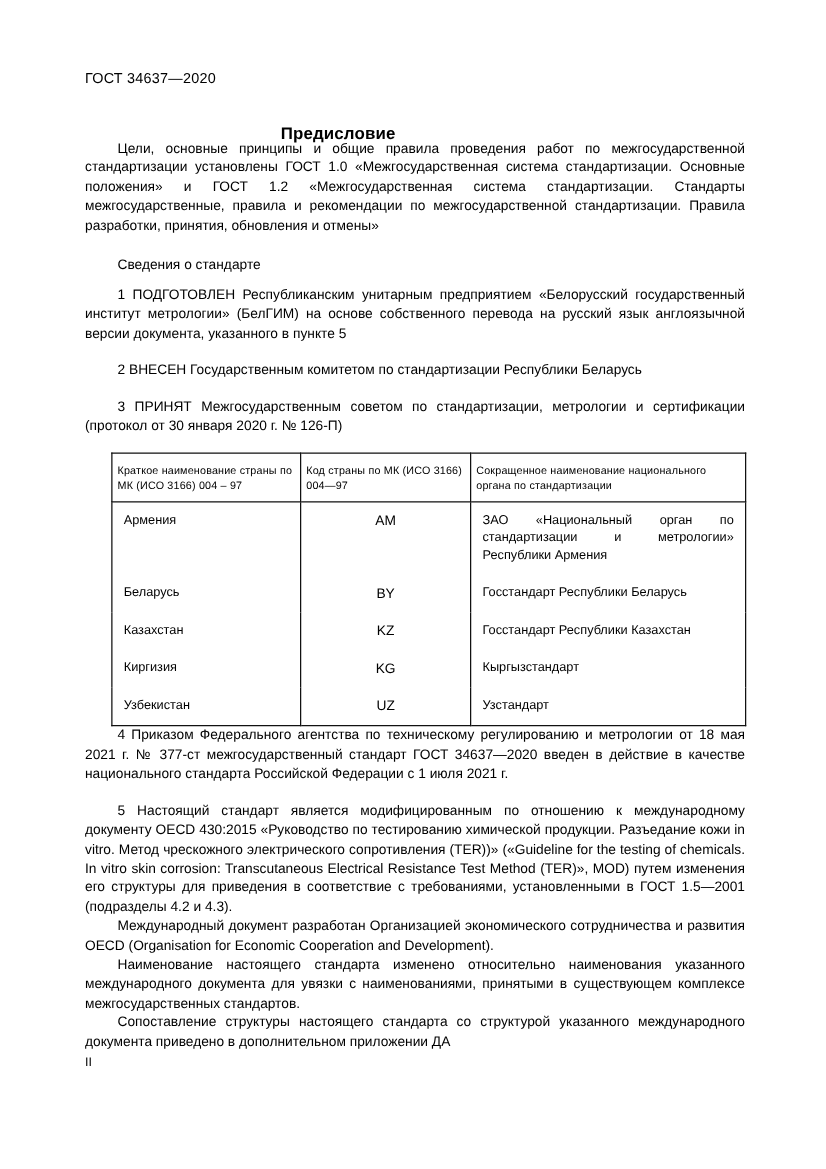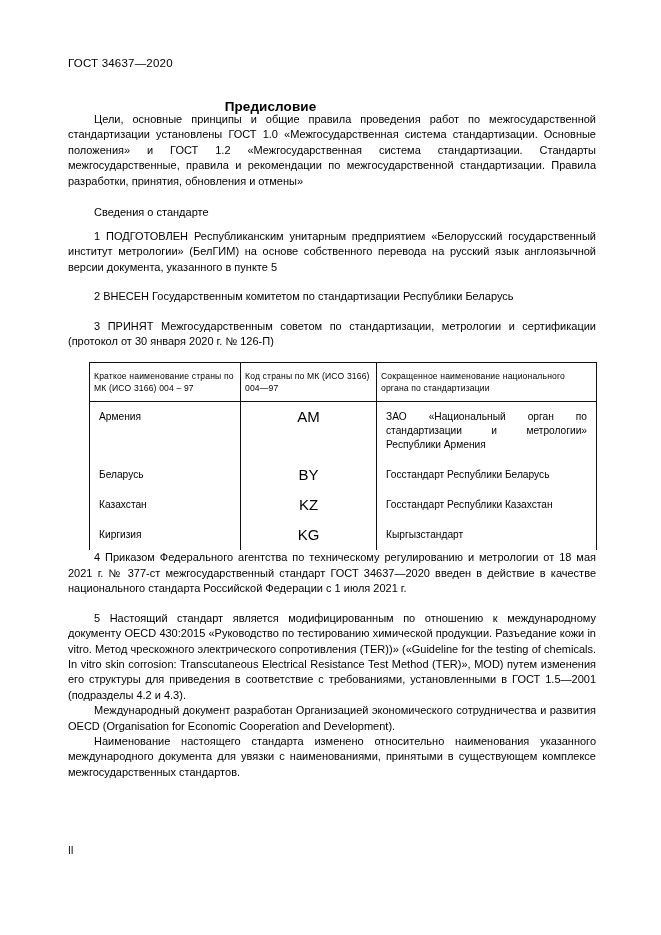--- a/index.html
+++ b/index.html
@@ -96,21 +96,21 @@
   }
   table.vote-table td.c1 {
     padding: 8px 6px 8px 9px;
     font-size: 10.2px;
     line-height: 14px;
     border-top: none;
     border-bottom: none;
   }
   table.vote-table td.c2 {
     padding: 8px 4px 8px 4px;
-    font-size: 15px;
+    font-size: 11px;
     line-height: 14px;
     text-align: center;
     border-top: none;
     border-bottom: none;
   }
   table.vote-table td.c3 {
     padding: 8px 9px 8px 9px;
     font-size: 10.2px;
     line-height: 14px;
     text-align: justify;
@@ -187,30 +187,36 @@
           <tr>
             <td class="c1">Казахстан</td>
             <td class="c2">KZ</td>
             <td class="c3">Госстандарт Республики Казахстан</td>
           </tr>
           <tr>
             <td class="c1">Киргизия</td>
             <td class="c2">KG</td>
             <td class="c3">Кыргызстандарт</td>
           </tr>
+          <tr class="last-row">
+            <td class="c1">Узбекистан</td>
+            <td class="c2">UZ</td>
+            <td class="c3">Узстандарт</td>
+          </tr>
         </tbody>
       </table>
     </div>
 
     <p class="para after-table">4 Приказом Федерального агентства по техническому регулированию и метрологии от 18 мая 2021 г. № 377-ст межгосударственный стандарт ГОСТ 34637—2020 введен в действие в качестве национального стандарта Российской Федерации с 1 июля 2021 г.</p>
 
     <p class="para gap-before">5 Настоящий стандарт является модифицированным по отношению к международному документу OECD 430:2015 «Руководство по тестированию химической продукции. Разъедание кожи in vitro. Метод чрескожного электрического сопротивления (TER))» («Guideline for the testing of chemicals. In vitro skin corrosion: Transcutaneous Electrical Resistance Test Method (TER)», MOD) путем изменения его структуры для приведения в соответствие с требованиями, установленными в ГОСТ 1.5—2001 (подразделы 4.2 и 4.3).</p>
 
     <p class="para">Международный документ разработан Организацией экономического сотрудничества и развития OECD (Organisation for Economic Cooperation and Development).</p>
 
     <p class="para">Наименование настоящего стандарта изменено относительно наименования указанного международного документа для увязки с наименованиями, принятыми в существующем комплексе межгосударственных стандартов.</p>
 
+    <p class="para">Сопоставление структуры настоящего стандарта со структурой указанного международного документа приведено в дополнительном приложении ДА</p>
 
   </div>
 
   <div class="page-num">II</div>
 
 </div>
 
 </body></html>

